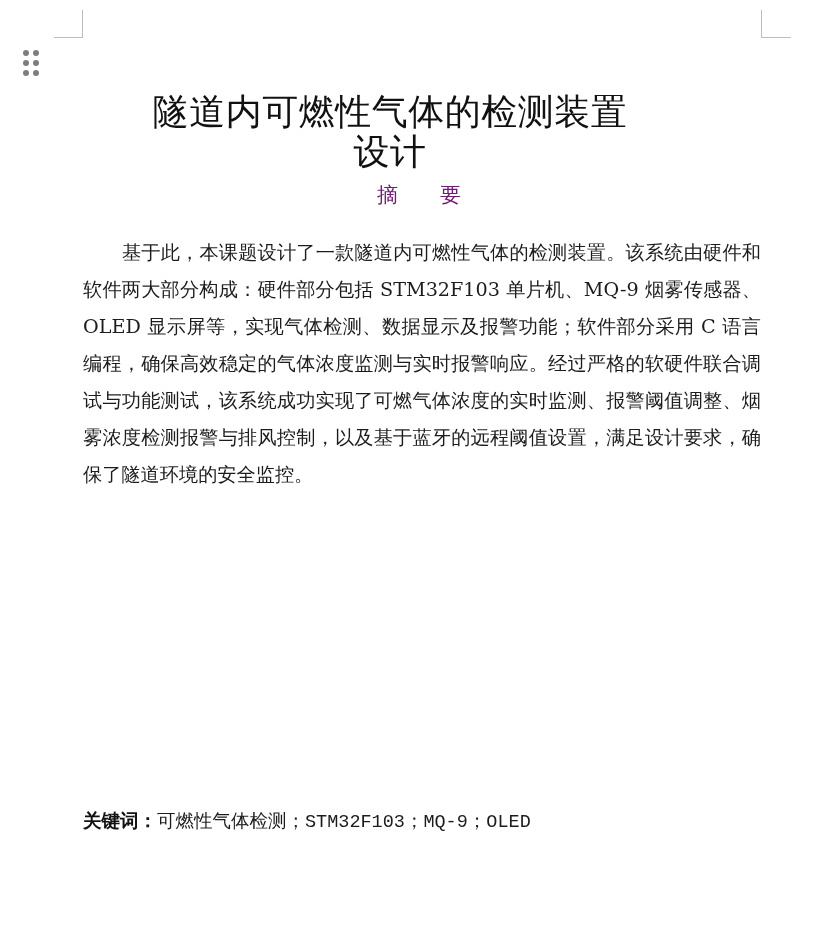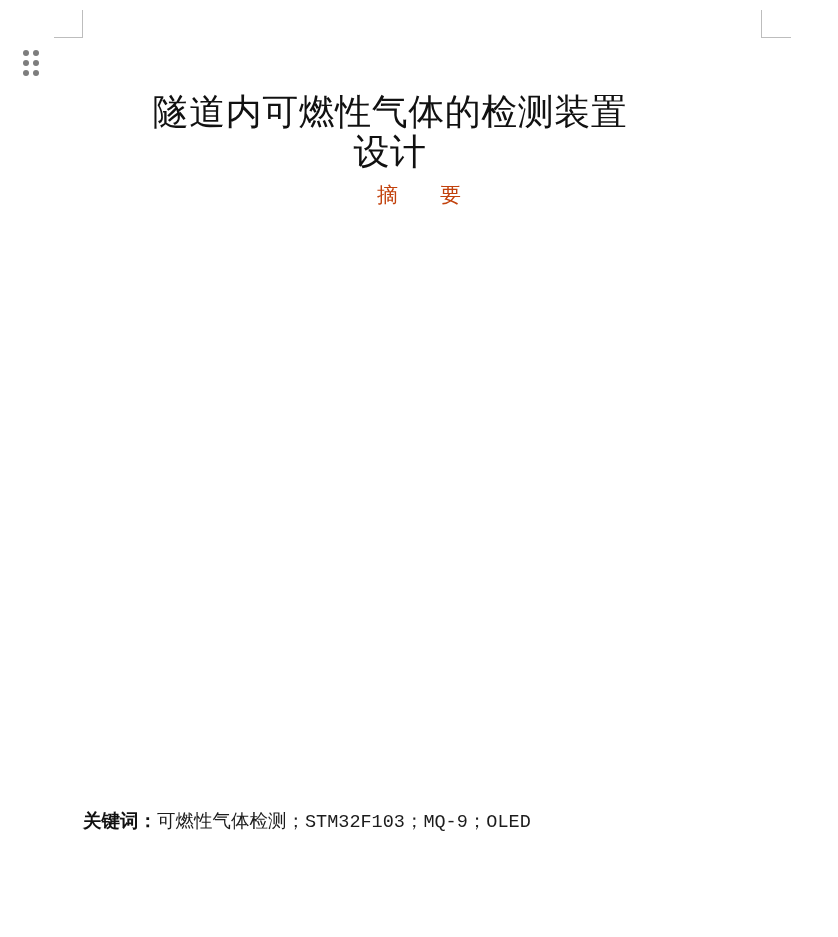--- a/index.html
+++ b/index.html
@@ -74,21 +74,21 @@
       position: absolute;
       left: 0;
       width: 838px;
       top: 180px;
       text-align: center;
       font-family: "DejaVu Sans", "Liberation Sans", sans-serif;
       font-size: 21px;
       line-height: 30px;
       font-weight: 500;
       letter-spacing: 0;
-      color: #c2410c;
+      color: #701a75;
       margin: 0;
     }
     .abstract-heading .gap {
       display: inline-block;
       width: 42px;
     }
     .body {
       position: absolute;
       left: 83px;
       top: 234px;
@@ -138,15 +138,16 @@
   <span></span>
 </div>
 
 <h1 class="title">隧道内可燃性气体的检测装置设计</h1>
 
 <h2 class="abstract-heading">
   <span>摘</span><span class="gap"></span><span>要</span>
 </h2>
 
 <div class="body">
+  <p class="para">基于此，本课题设计了一款隧道内可燃性气体的检测装置。该系统由硬件和软件两大部分构成：硬件部分包括 STM32F103 单片机、MQ-9 烟雾传感器、OLED 显示屏等，实现气体检测、数据显示及报警功能；软件部分采用 C 语言编程，确保高效稳定的气体浓度监测与实时报警响应。经过严格的软硬件联合调试与功能测试，该系统成功实现了可燃气体浓度的实时监测、报警阈值调整、烟雾浓度检测报警与排风控制，以及基于蓝牙的远程阈值设置，满足设计要求，确保了隧道环境的安全监控。</p>
 </div>
 
 <p class="keywords"><span class="kw-label">关键词：</span><span class="kw-values">可燃性气体检测；STM32F103；MQ-9；OLED</span></p>
 
 </body></html>

